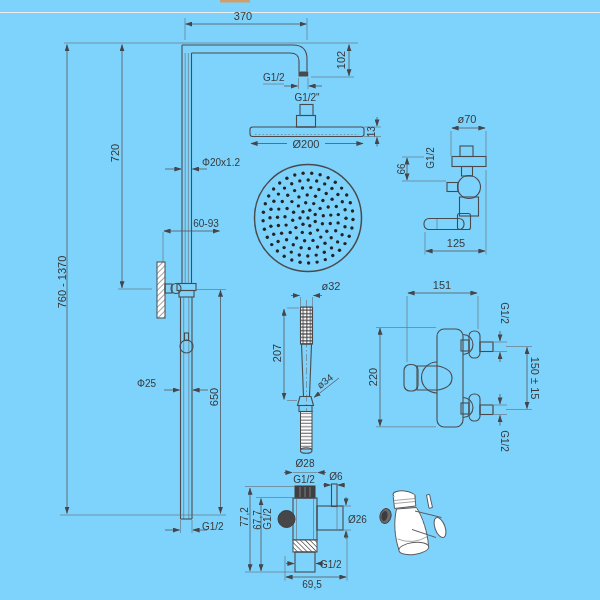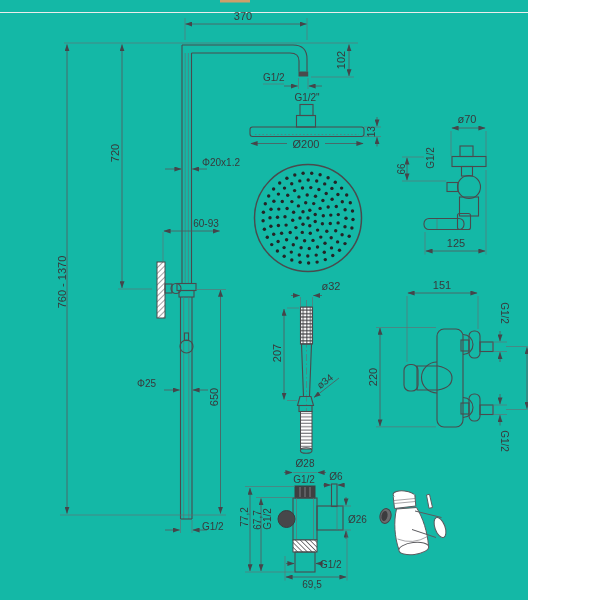--- a/index.html
+++ b/index.html
@@ -1,16 +1,16 @@
 <!DOCTYPE html>
 <html><head>
 <meta charset="utf-8">
 <style>
   html,body{margin:0;padding:0;background:#fff;}
-  #canvas{position:relative;width:528px;height:600px;background:#14b8a6;overflow:hidden;}
+  #canvas{position:relative;width:600px;height:600px;background:#7dd3fc;overflow:hidden;}
   svg{position:absolute;left:0;top:0;}
   text{font-family:"Liberation Sans",sans-serif;font-size:11px;fill:#39393b;}
   text.sm{font-size:10px;}
   .p{stroke:#4a4a4d;stroke-width:1.1;fill:none;}
   .pb{stroke:#4a4a4d;stroke-width:1.5;fill:none;}
   .d{stroke:#55555a;stroke-width:0.8;fill:none;}
   .t{stroke:#6a6a6e;stroke-width:0.6;fill:none;}
   .g3{stroke:#5b5b5f;stroke-width:1;fill:#ffffff;}
 </style>
 </head>

